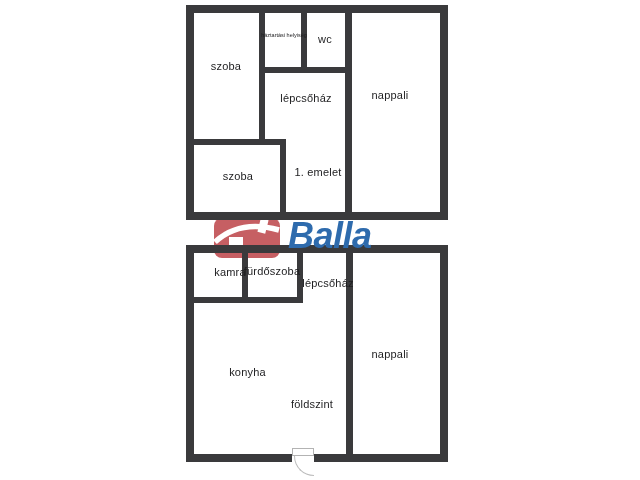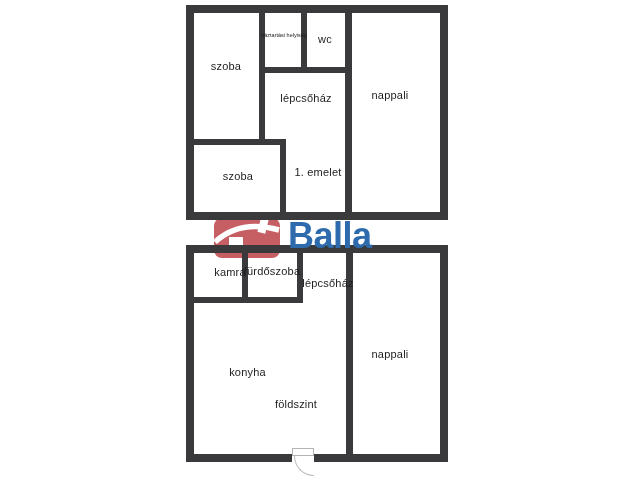--- a/index.html
+++ b/index.html
@@ -23,20 +23,21 @@
   .logo-icon{position:absolute;left:214px;top:218px;width:66px;height:40px;z-index:1;}
   .logo-watermark{
     position:absolute;left:263px;top:231px;z-index:4;
     font-size:14px;font-weight:bold;letter-spacing:1px;
     color:var(--logo-red,#c0575b);opacity:.5;
   }
   .logo-brand{
     position:absolute;left:288px;top:215px;z-index:5;
     font-size:36px;font-weight:bold;letter-spacing:-.5px;
     color:var(--logo-blue,#2e6bad);
+    font-style:italic;
   }
   .logo-subtitle{
     position:absolute;left:289px;top:248px;z-index:5;
     font-size:17px;font-weight:bold;letter-spacing:9px;
     color:var(--logo-red,#c0575b);
   }
 </style>
 </head>
 <body>
 
@@ -80,18 +81,18 @@
   <div class="wall" style="left:346px;top:253px;width:7px;height:201px;"></div>
 
   <div class="door-gap" style="left:292px;top:454px;width:22px;height:8px;"></div>
   <div class="door-leaf" style="left:292px;top:448px;width:20px;height:6px;"></div>
   <div class="door-arc" style="left:294px;top:456px;width:19px;height:19px;"></div>
 
   <div class="room-label" style="left:218px;top:272px;margin-left:12px;">kamra</div>
   <div class="room-label" style="left:272px;top:271px;">fürdőszoba</div>
   <div class="room-label" style="left:328px;top:283px;">lépcsőház</div>
   <div class="room-label" style="left:234px;top:372px;padding-left:27px;">konyha</div>
-  <div class="room-label" style="left:296px;top:404px;">földszint</div>
+  <div class="room-label" style="left:312px;top:404px;">földszint</div>
   <div class="room-label" style="left:390px;top:354px;">nappali</div>
 
   <div class="logo-brand">Balla</div>
 
 </div>
 
 </body></html>

